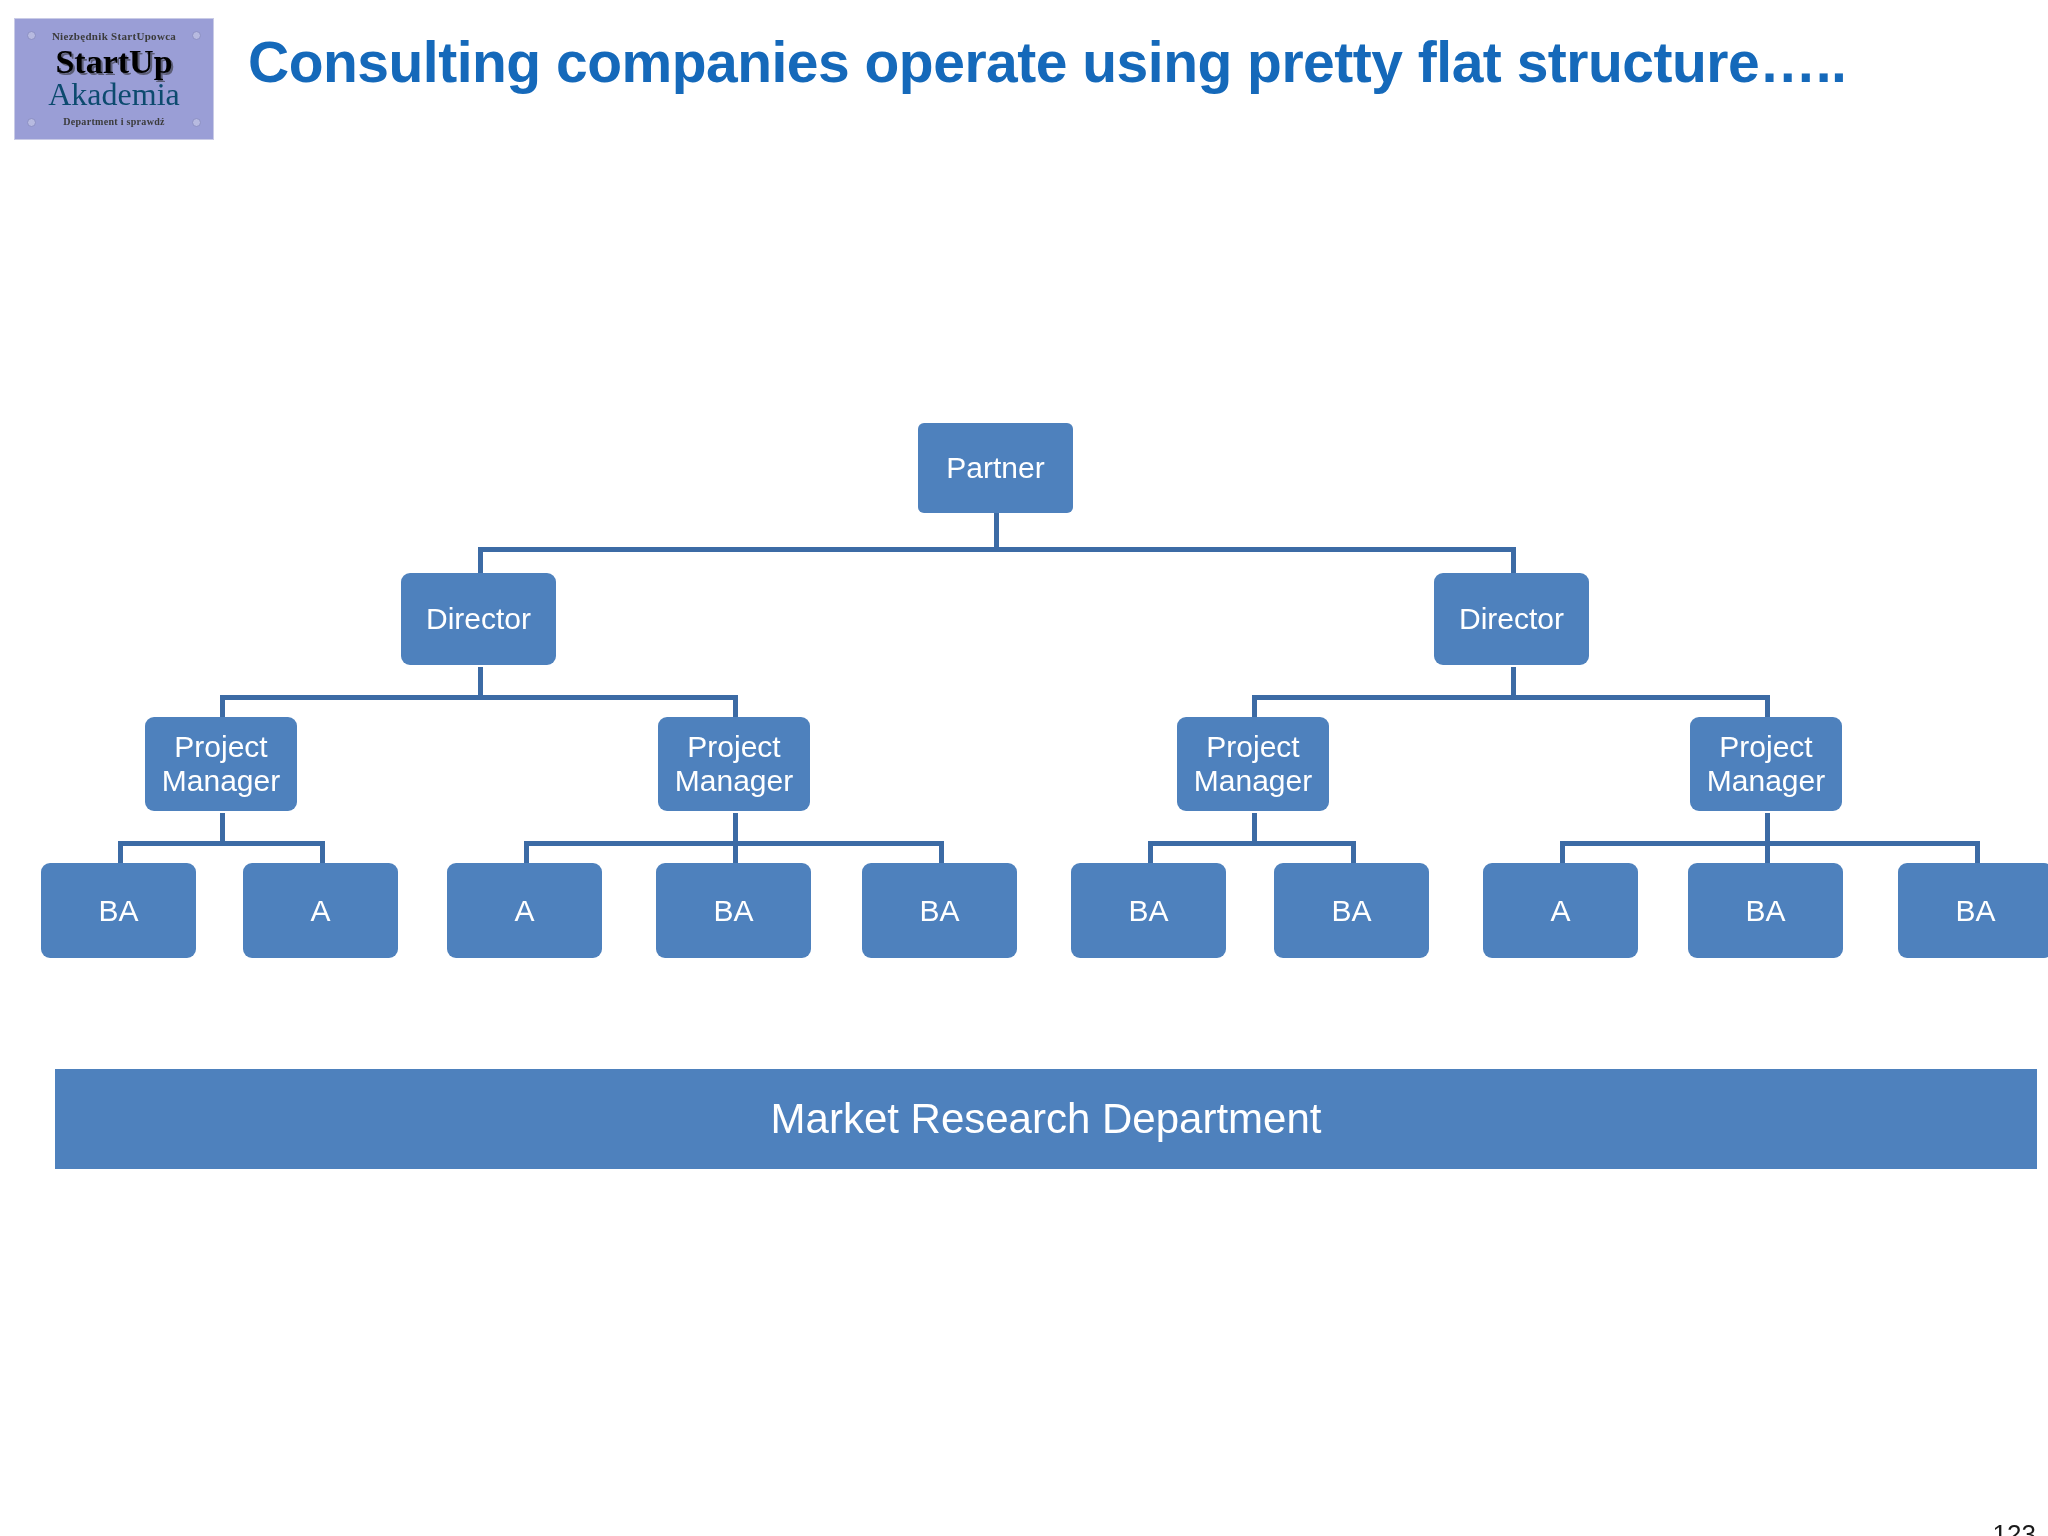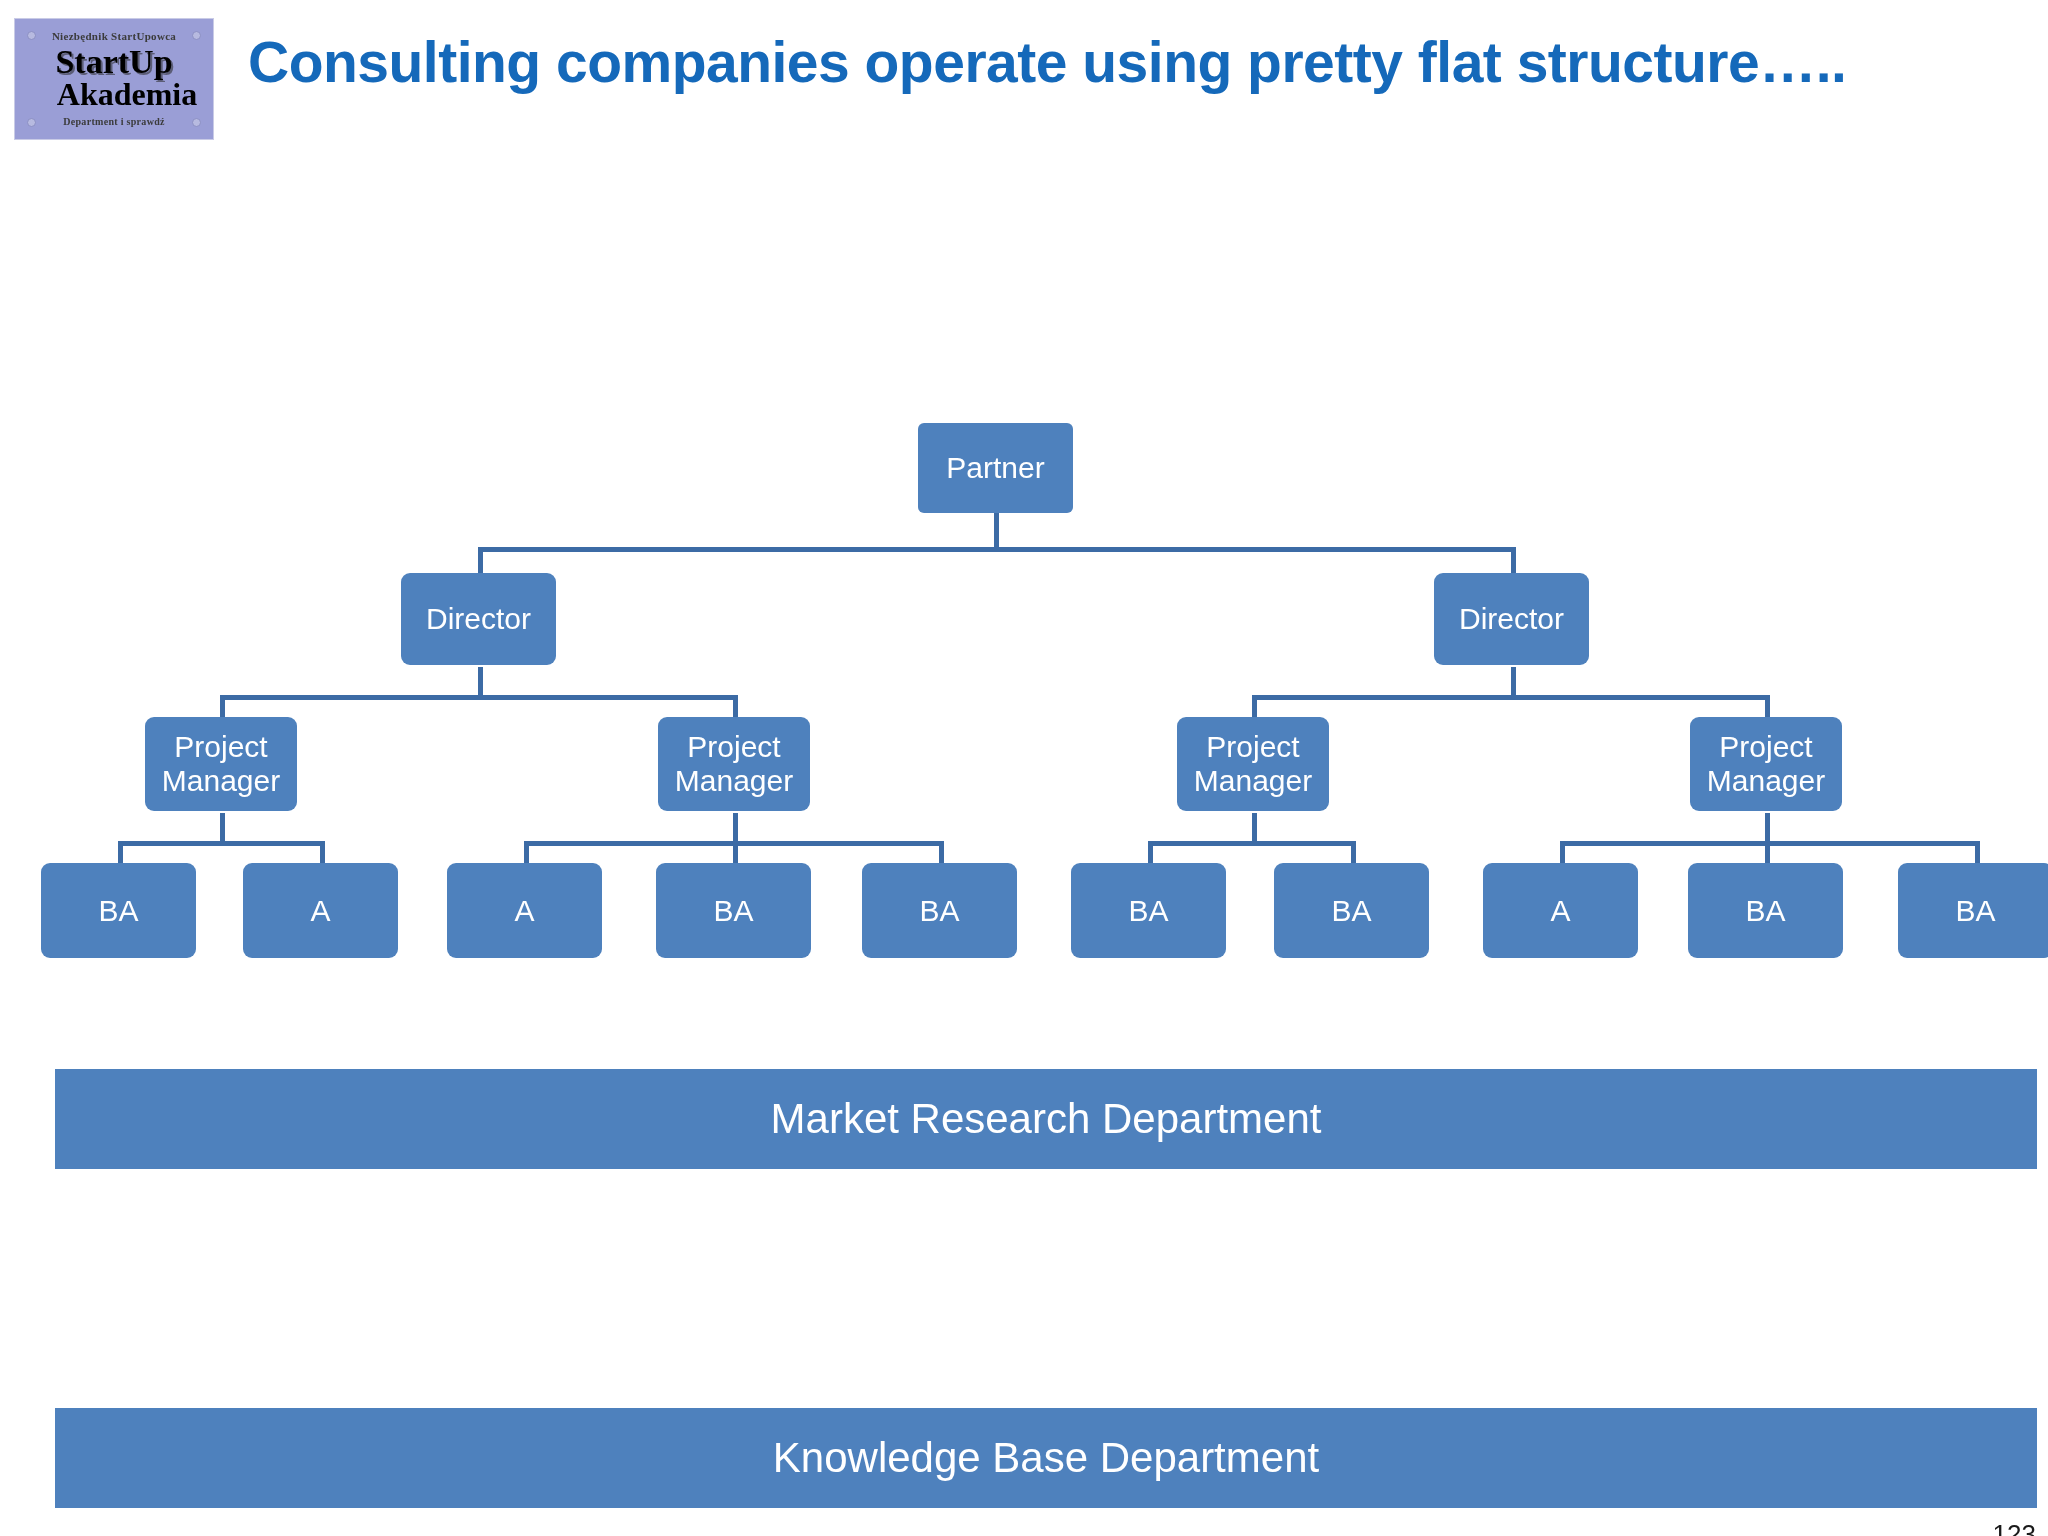--- a/index.html
+++ b/index.html
@@ -55,28 +55,28 @@
     font-weight: bold;
     font-size: 34px;
     line-height: 34px;
     color: #000000;
     text-shadow: 2px 2px 0 rgba(40,40,40,0.55);
     white-space: nowrap;
   }
   #logo .logo-akademia {
     position: absolute;
     top: 58px;
-    left: 13px;
-    width: 100%;
-    text-align: center;
-    font-family: "Liberation Serif", serif;
-    font-weight: bold;
+    left: 0;
+    width: 100%;
+    text-align: center;
+    font-family: "Liberation Serif", serif;
+    font-weight: normal;
     font-size: 32px;
     line-height: 34px;
-    color: #000000;
+    color: #0c4a6e;
     white-space: nowrap;
   }
   #logo .logo-bottom {
     position: absolute;
     top: 97px;
     left: 0;
     width: 100%;
     text-align: center;
     font-family: "Liberation Serif", serif;
     font-weight: bold;
@@ -253,17 +253,16 @@
   <div class="node leaf" style="left:447px; top:855px; width:155px; height:95px;">A</div>
   <div class="node leaf" style="left:656px; top:855px; width:155px; height:95px;">BA</div>
   <div class="node leaf" style="left:862px; top:855px; width:155px; height:95px;">BA</div>
   <div class="node leaf" style="left:1071px; top:855px; width:155px; height:95px;">BA</div>
   <div class="node leaf" style="left:1274px; top:855px; width:155px; height:95px;">BA</div>
   <div class="node leaf" style="left:1483px; top:855px; width:155px; height:95px;">A</div>
   <div class="node leaf" style="left:1688px; top:855px; width:155px; height:95px;">BA</div>
   <div class="node leaf" style="left:1898px; top:855px; width:155px; height:95px;">BA</div>
 
   <div class="dept-bar" style="left:55px; top:1061px; width:1982px; height:100px;">Market Research Department</div>
-  <div class="dept-bar" style="left:55px; top:1400px; width:1982px; height:100px;">Knowledge Base Department</div>
 
   <div id="page-number">123</div>
 
 </div>
 
 </body></html>

